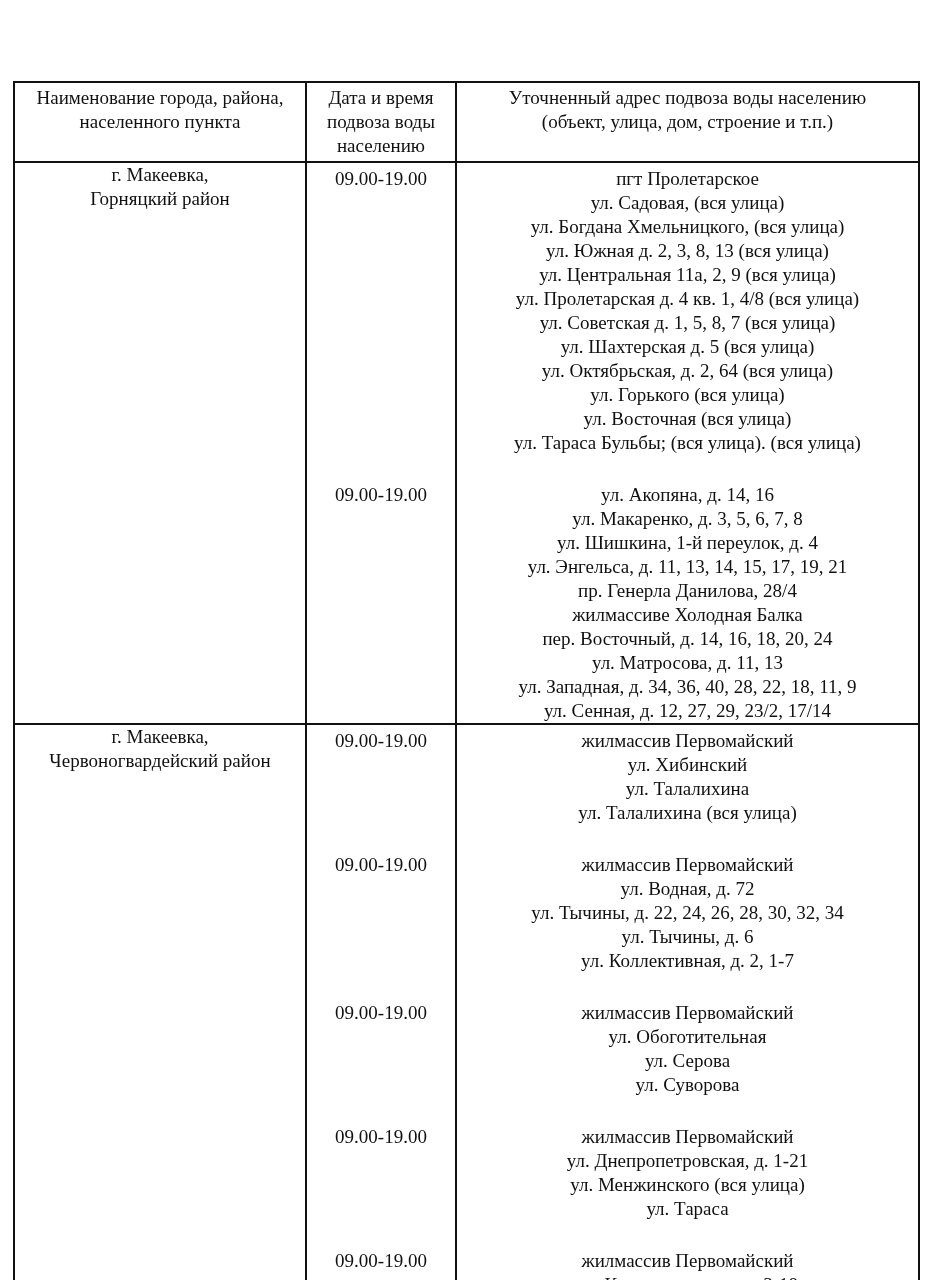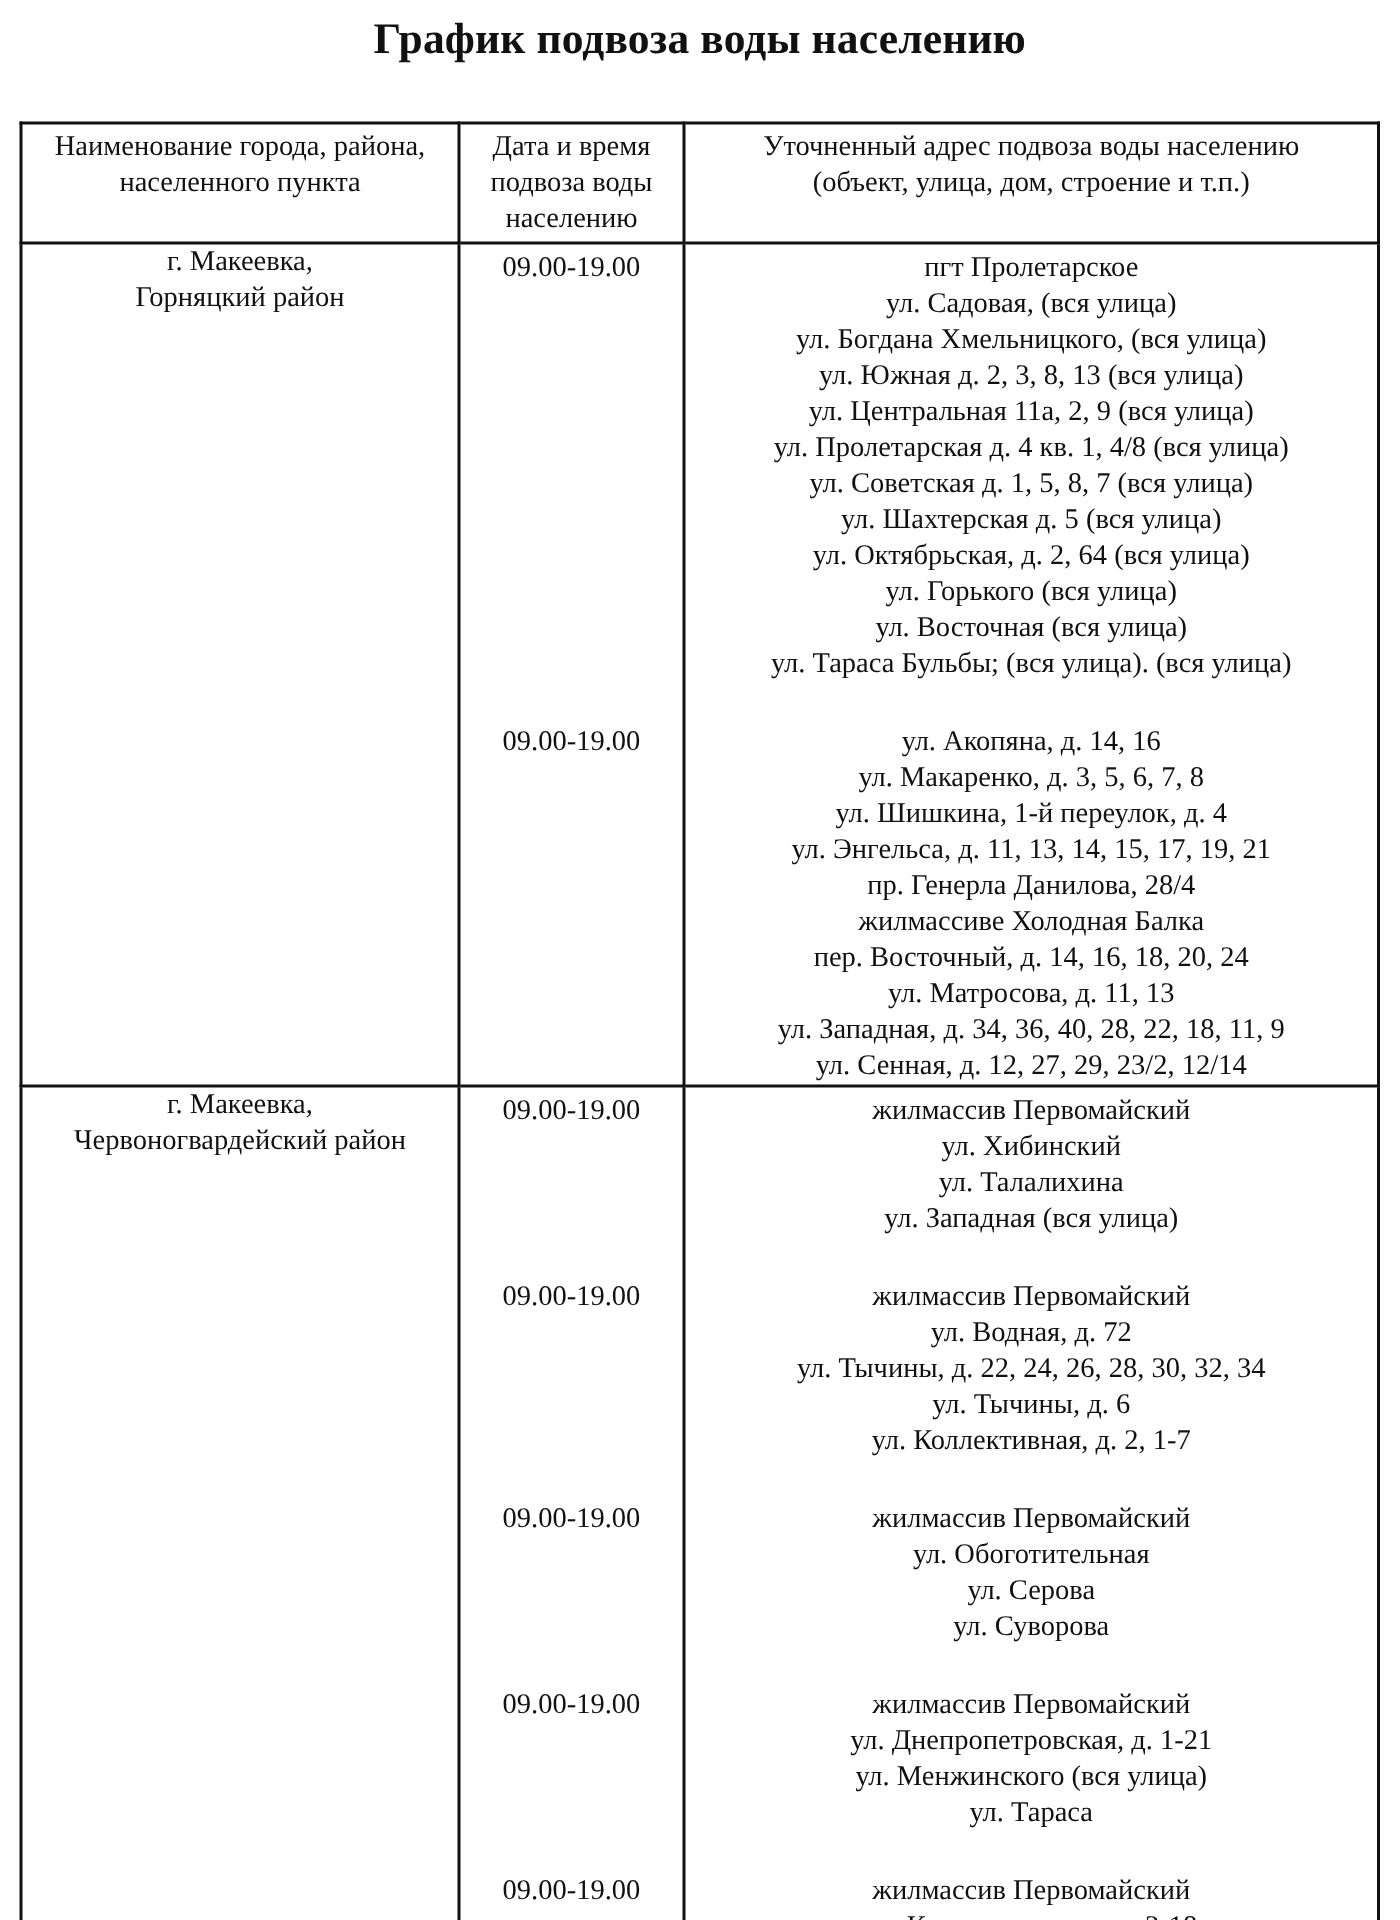--- a/index.html
+++ b/index.html
@@ -71,21 +71,20 @@
   .line { white-space: nowrap; }
   .block-gap { height: 24px; }
 
   
   tr.row-gorn td.addr-cell { padding-bottom: 0px; }
 </style>
 </head>
 <body>
 
 <div class="title">
-  <div>График подвоза воды населению</div>
 </div>
 
 <table class="sched">
   <colgroup>
     <col class="c1">
       <col class="c2">
       <col class="c3">
   </colgroup>
   <thead>
     <tr>
@@ -140,21 +139,21 @@
           <div class="block">
             <div class="line">ул. Акопяна, д. 14, 16</div>
             <div class="line">ул. Макаренко, д. 3, 5, 6, 7, 8</div>
             <div class="line">ул. Шишкина, 1-й переулок, д. 4</div>
             <div class="line">ул. Энгельса, д. 11, 13, 14, 15, 17, 19, 21</div>
             <div class="line">пр. Генерла Данилова, 28/4</div>
             <div class="line">жилмассиве Холодная Балка</div>
             <div class="line">пер. Восточный, д. 14, 16, 18, 20, 24</div>
             <div class="line">ул. Матросова, д. 11, 13</div>
             <div class="line">ул. Западная, д. 34, 36, 40, 28, 22, 18, 11, 9</div>
-            <div class="line">ул. Сенная, д. 12, 27, 29, 23/2, 12/14</div>
+            <div class="line">ул. Сенная, д. 12, 27, 29, 23/2, 17/14</div>
           </div>
         </td>
       </tr>
       <tr class="row-cherv">
         <td class="district">
           <div class="line">г. Макеевка,</div>
           <div class="line">Червоногвардейский район</div>
         </td>
         <td class="time-cell">
           <div class="time-block">
@@ -180,21 +179,21 @@
           <div class="time-block">
             <div class="line">09.00-19.00</div>
             <div style="height: 24px;"></div>
           </div>
         </td>
         <td class="addr-cell" style="padding-bottom: 4px;">
           <div class="block">
             <div class="line">жилмассив Первомайский</div>
             <div class="line">ул. Хибинский</div>
             <div class="line">ул. Талалихина</div>
-            <div class="line">ул. Западная (вся улица)</div>
+            <div class="line">ул. Талалихина (вся улица)</div>
           </div>
           <div class="block-gap"></div>
           <div class="block">
             <div class="line">жилмассив Первомайский</div>
             <div class="line">ул. Водная, д. 72</div>
             <div class="line">ул. Тычины, д. 22, 24, 26, 28, 30, 32, 34</div>
             <div class="line">ул. Тычины, д. 6</div>
             <div class="line">ул. Коллективная, д. 2, 1-7</div>
           </div>
           <div class="block-gap"></div>

